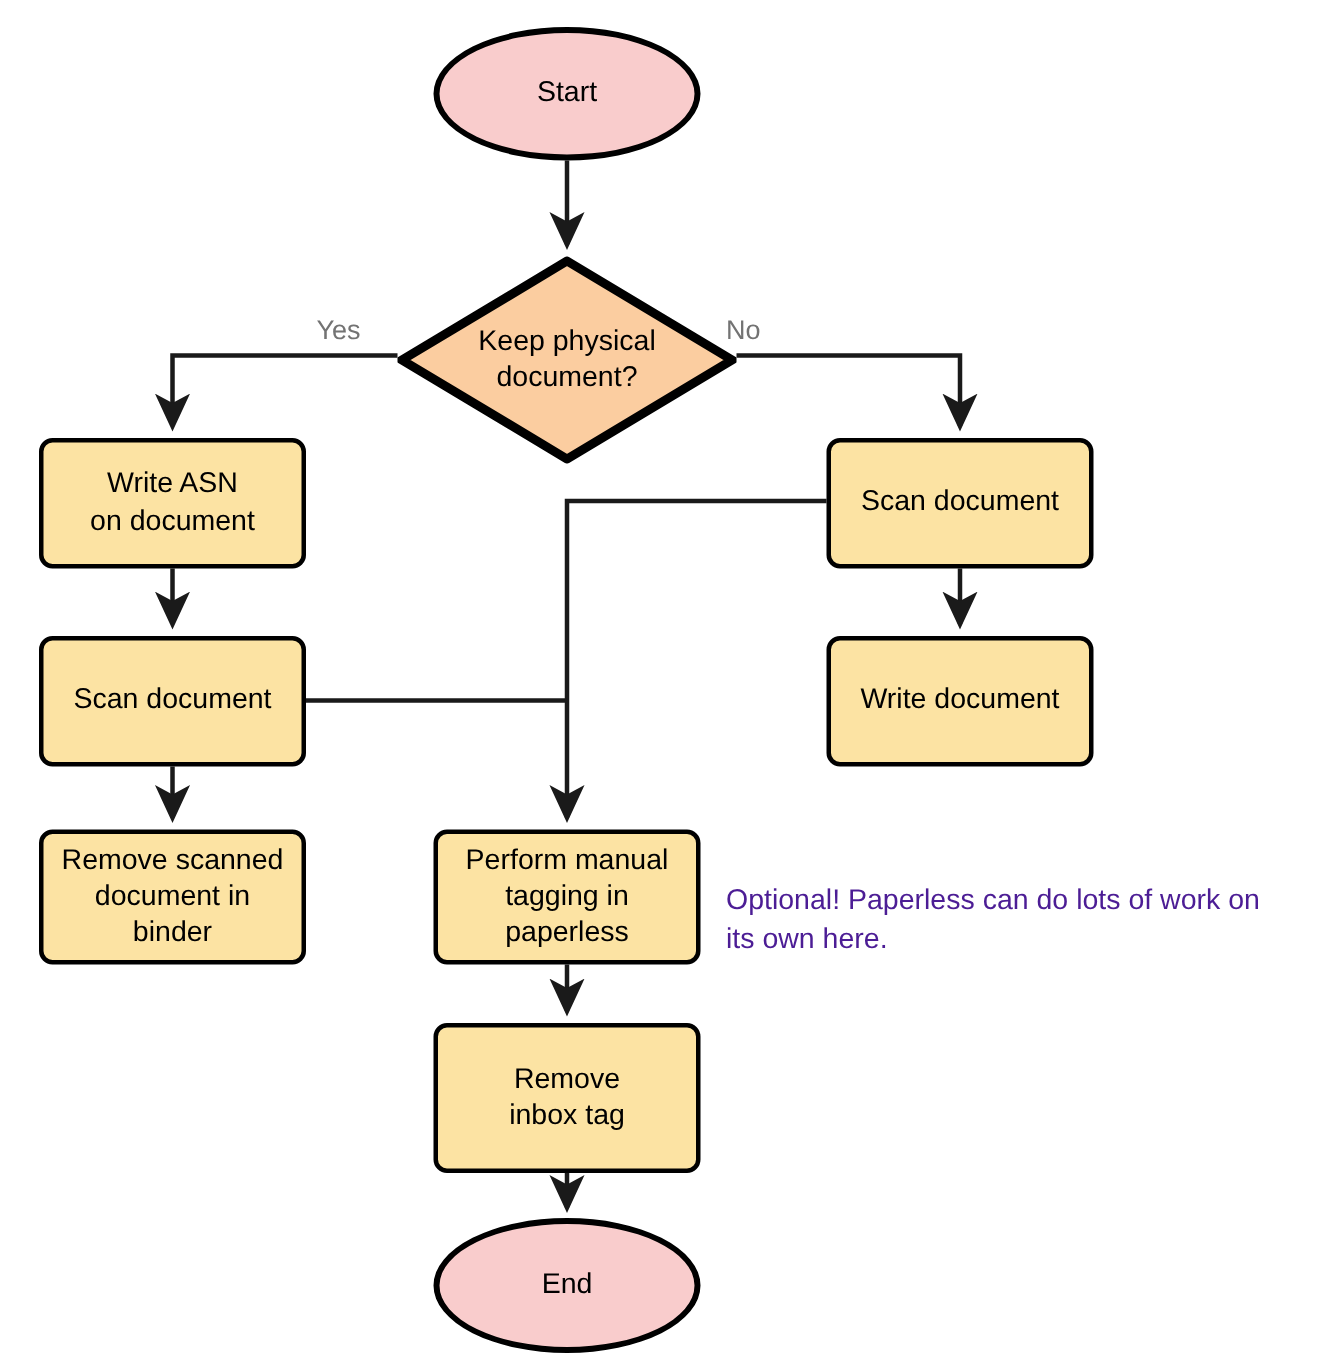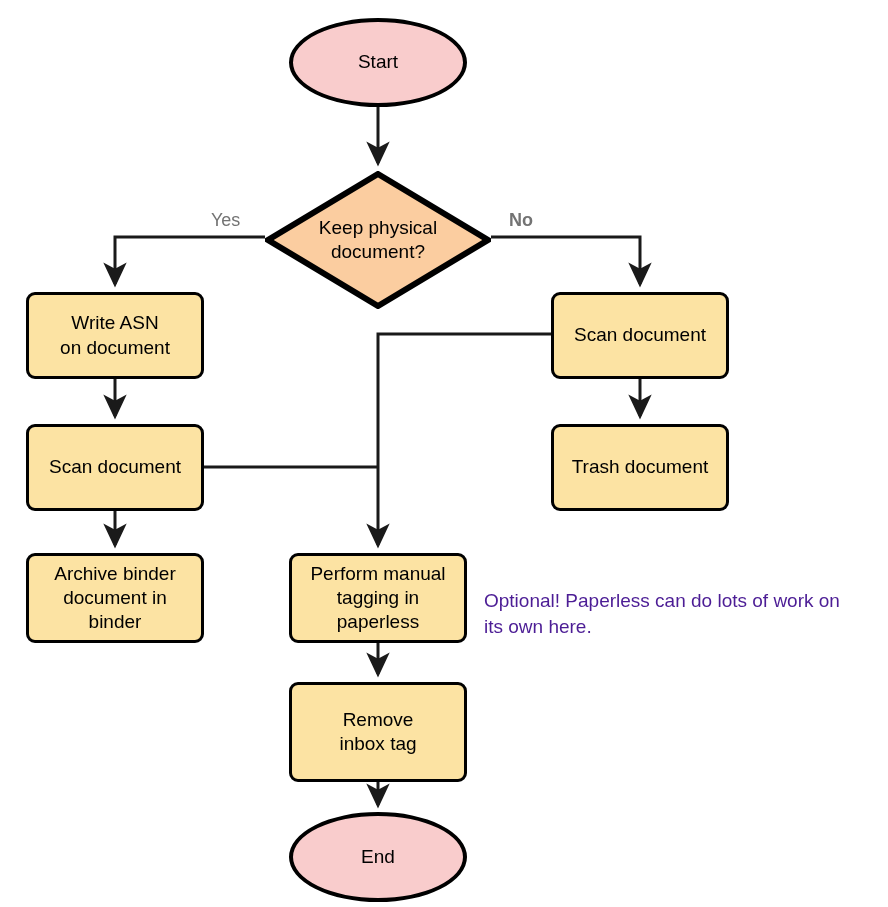--- a/index.html
+++ b/index.html
@@ -126,48 +126,48 @@
   <div class="node node-process" style="left:26px; top:292px; width:178px; height:87px; background:#fce3a3;">
     <span>Write ASN
 on document</span>
   </div>
 
   <div class="node node-process" style="left:26px; top:424px; width:178px; height:87px; background:#fce3a3;">
     <span>Scan document</span>
   </div>
 
   <div class="node node-process" style="left:26px; top:553px; width:178px; height:90px; background:#fce3a3;">
-    <span>Archive binder
+    <span>Remove scanned
 document in
 binder</span>
   </div>
 
   <div class="node node-process" style="left:551px; top:292px; width:178px; height:87px; background:#fce3a3;">
     <span>Scan document</span>
   </div>
 
   <div class="node node-process" style="left:551px; top:424px; width:178px; height:87px; background:#fce3a3;">
-    <span>Trash document</span>
+    <span>Write document</span>
   </div>
 
   <div class="node node-process" style="left:289px; top:553px; width:178px; height:90px; background:#fce3a3;">
     <span>Perform manual
 tagging in
 paperless</span>
   </div>
 
   <div class="node node-process" style="left:289px; top:682px; width:178px; height:100px; background:#fce3a3;justify-content:center;">
     <span>Remove
 inbox tag</span>
   </div>
 
   <div class="node node-terminator" style="left:289px; top:812px; width:178px; height:90px; background:#f9cccc;">
     <span>End</span>
   </div>
 
   <div class="edge-label" style="left:211px; top:210px;">Yes</div>
 
-  <div class="edge-label" style="left:509px; top:210px;font-weight:bold;">No</div>
+  <div class="edge-label" style="left:484px; top:210px;">No</div>
 
   <div class="annotation" style="left:484px; top:588px; width:404px;">Optional! Paperless can do lots of work on
 its own here.</div>
 
 </div>
 
 </body></html>

